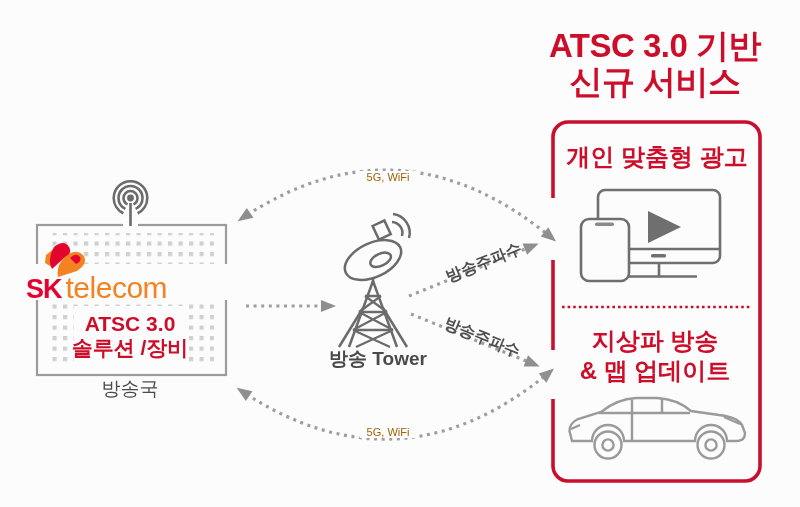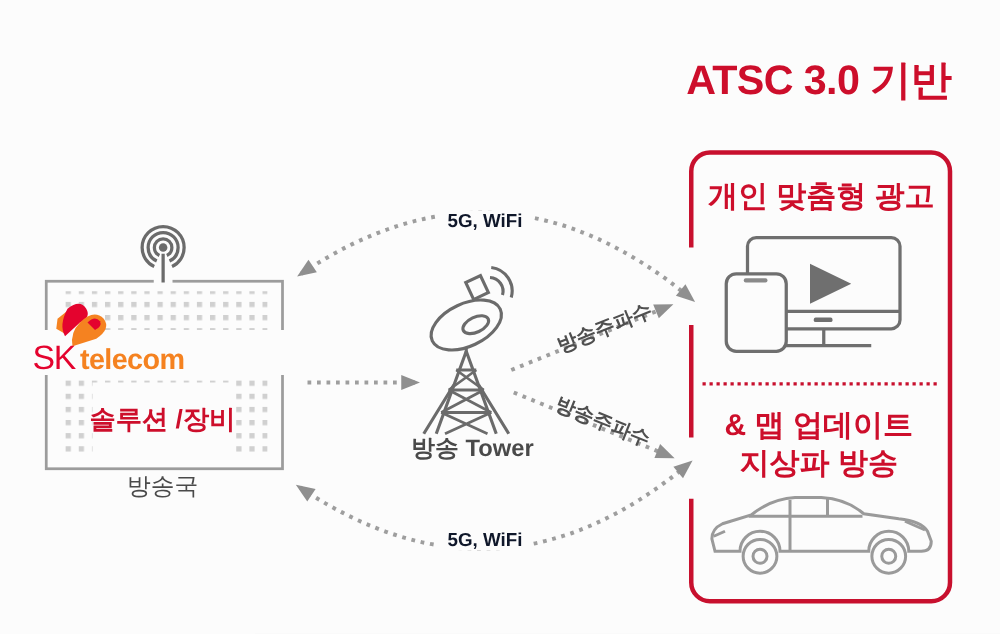--- a/index.html
+++ b/index.html
@@ -32,23 +32,23 @@
   .card-title{
     color:#cd0e2b;
     font-weight:800;
     text-align:center;
     white-space:nowrap;
   }
   .card1-title{left:657px;top:157px;font-size:24px;text-align:right;}
   .card2-title{left:655px;top:356px;font-size:24px;line-height:30px;}
 
   .conn-label{
-    color:#0f172a;
-    font-weight:700;
-    font-size:15px;
+    color:#a16207;
+    font-weight:400;
+    font-size:11px;
     background:#fcfcfc;
     padding:0 7px;
     white-space:nowrap;
   }
   .label-top{left:388px;top:177px;}
   .label-bottom{left:388px;top:432px;}
 
   .freq-label{
     color:#4f4f4f;font-weight:700;font-size:16px;white-space:nowrap;
   }
@@ -56,22 +56,22 @@
   .freq-lower{left:482px;top:338px;transform:translate(-50%,-50%) rotate(22deg);}
 
   .station-label{left:130px;top:389px;font-size:19px;font-weight:400;color:#4a4a4a;white-space:nowrap;}
   .tower-label{left:378px;top:359px;font-size:19px;font-weight:700;color:#4a4a4a;white-space:nowrap;}
 
   .logo-row{
     left:26px;top:271px;
     display:flex;align-items:baseline;
     white-space:nowrap;
   }
-  .sk-word{color:#e4032e;font-size:27px;font-weight:400;letter-spacing:-1px;}
-  .telecom-word{color:#f58220;font-size:23px;font-weight:700;margin-left:4px;letter-spacing:-0.5px;}
+  .sk-word{color:#e4032e;font-size:27px;font-weight:700;letter-spacing:-1px;}
+  .telecom-word{color:#f58220;font-size:30px;font-weight:400;margin-left:4px;letter-spacing:-0.5px;}
   .sinclair-word{
     font-family:"Liberation Serif", serif;
     color:#7590ba;font-size:20px;font-weight:700;
     letter-spacing:0.5px;margin-left:9px;
   }
   .solution{
     left:130px;top:336px;
     text-align:center;color:#cd0e2b;
     font-size:21px;font-weight:800;line-height:24px;
     white-space:nowrap;
@@ -170,40 +170,42 @@
       <path d="M571,429 L580,425"></path>
       <circle cx="608" cy="445" r="13.5" fill="#fcfcfc"></circle>
       <circle cx="608" cy="445" r="5.6"></circle>
       <circle cx="711" cy="445" r="13.5" fill="#fcfcfc"></circle>
       <circle cx="711" cy="445" r="5.6"></circle>
     </g>
   </svg>
 
   <div class="abs center main-title">
     <div>ATSC 3.0 기반</div>
+    <div>신규 서비스</div>
   </div>
 
   <div class="abs center card-title card1-title">개인 맞춤형 광고</div>
 
   <div class="abs center card-title card2-title">
+    <div>지상파 방송</div>
     <div>&amp; 맵 업데이트</div>
-    <div>지상파 방송</div>
   </div>
 
   <div class="abs center conn-label label-top">5G, WiFi</div>
   <div class="abs center conn-label label-bottom">5G, WiFi</div>
 
   <div class="abs freq-label freq-upper">방송주파수</div>
   <div class="abs freq-label freq-lower">방송주파수</div>
 
   <div class="abs logo-row">
     <span class="sk-word">SK</span>
     <span class="telecom-word">telecom</span>
   </div>
 
   <div class="abs center solution">
+    <div>ATSC 3.0</div>
     <div>솔루션 /장비</div>
   </div>
 
   <div class="abs center station-label">방송국</div>
   <div class="abs center tower-label">방송 Tower</div>
 
 </div>
 
 </body></html>

